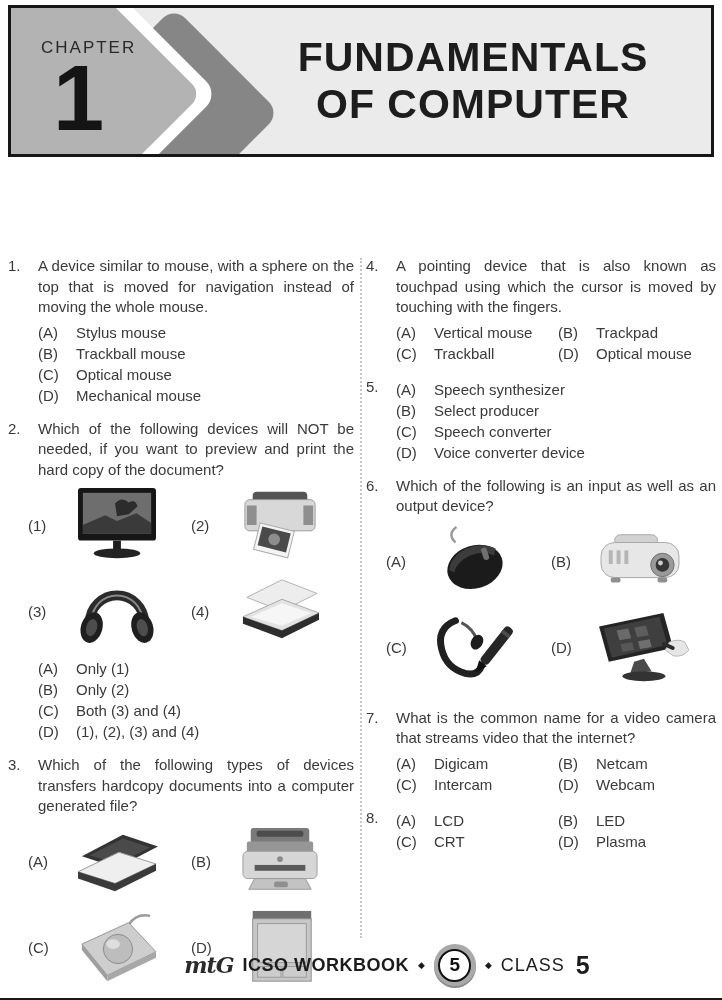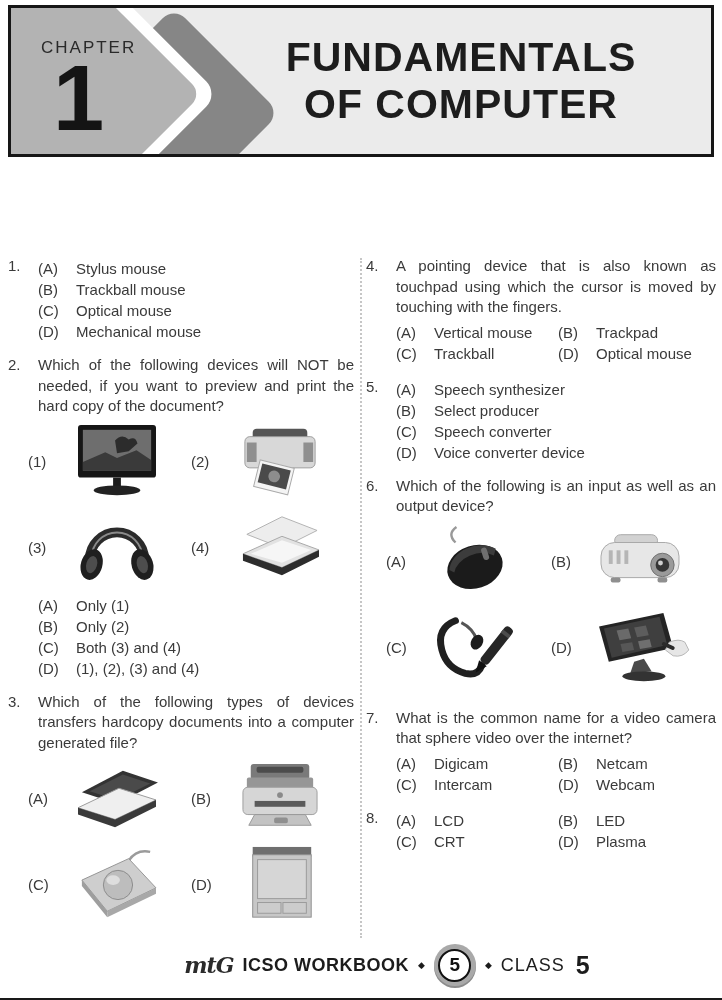--- a/index.html
+++ b/index.html
@@ -23,21 +23,21 @@
   .chev-fill  { position:absolute; left:0; top:0; width:96px; height:100%; background:#b3b3b3; }
   .chapter-box { position:absolute; left:0; top:0; width:190px; height:100%; z-index:5; }
   .chapter-label {
     position:absolute; left:30px; top:30px; font-size:17px; letter-spacing:2px;
     color:#2a2a2a; font-weight:400;
   }
   .chapter-number {
     position:absolute; left:42px; top:38px; font-size:92px; font-weight:700; color:#141414;
   }
   .header-title {
-    position:absolute; left:210px; top:0; width:480px; height:100%;
+    position:absolute; left:222px; top:0; width:480px; height:100%;
     display:flex; flex-direction:column; justify-content:center; align-items:center;
     gap:0; z-index:5;
   }
   .header-title div {
     font-size:41px; font-weight:700; color:#1d1d1d; letter-spacing:1px;
   }
 
   
   .intro {
     position:absolute; left:0; top:224px; width:100%;
@@ -121,20 +121,21 @@
   </div>
 
 
   <div class="columns">
 
     <div class="col">
 
       <div class="question">
         <div class="q-num">1.</div>
         <div class="q-body">
+          <div class="q-text">A device similar to mouse, with a sphere on the top that is moved for navigation instead of moving the whole mouse.</div>
           <div class="opts">
             <div class="opt">
                 <span class="opt-label">(A)</span>
                 <span>Stylus mouse</span>
               </div>
             <div class="opt">
                 <span class="opt-label">(B)</span>
                 <span>Trackball mouse</span>
               </div>
             <div class="opt">
@@ -411,21 +412,21 @@
                 </svg>
               </span>
             </div>
           </div>
         </div>
       </div>
 
       <div class="question">
         <div class="q-num">7.</div>
         <div class="q-body">
-          <div class="q-text">What is the common name for a video camera that sphere video over the internet?</div>
+          <div class="q-text">What is the common name for a video camera that streams video that the internet?</div>
           <div class="opts-2col">
             <div class="opt">
                 <span class="opt-label">(A)</span>
                 <span>Digicam</span>
               </div>
             <div class="opt">
                 <span class="opt-label">(B)</span>
                 <span>Netcam</span>
               </div>
             <div class="opt">

